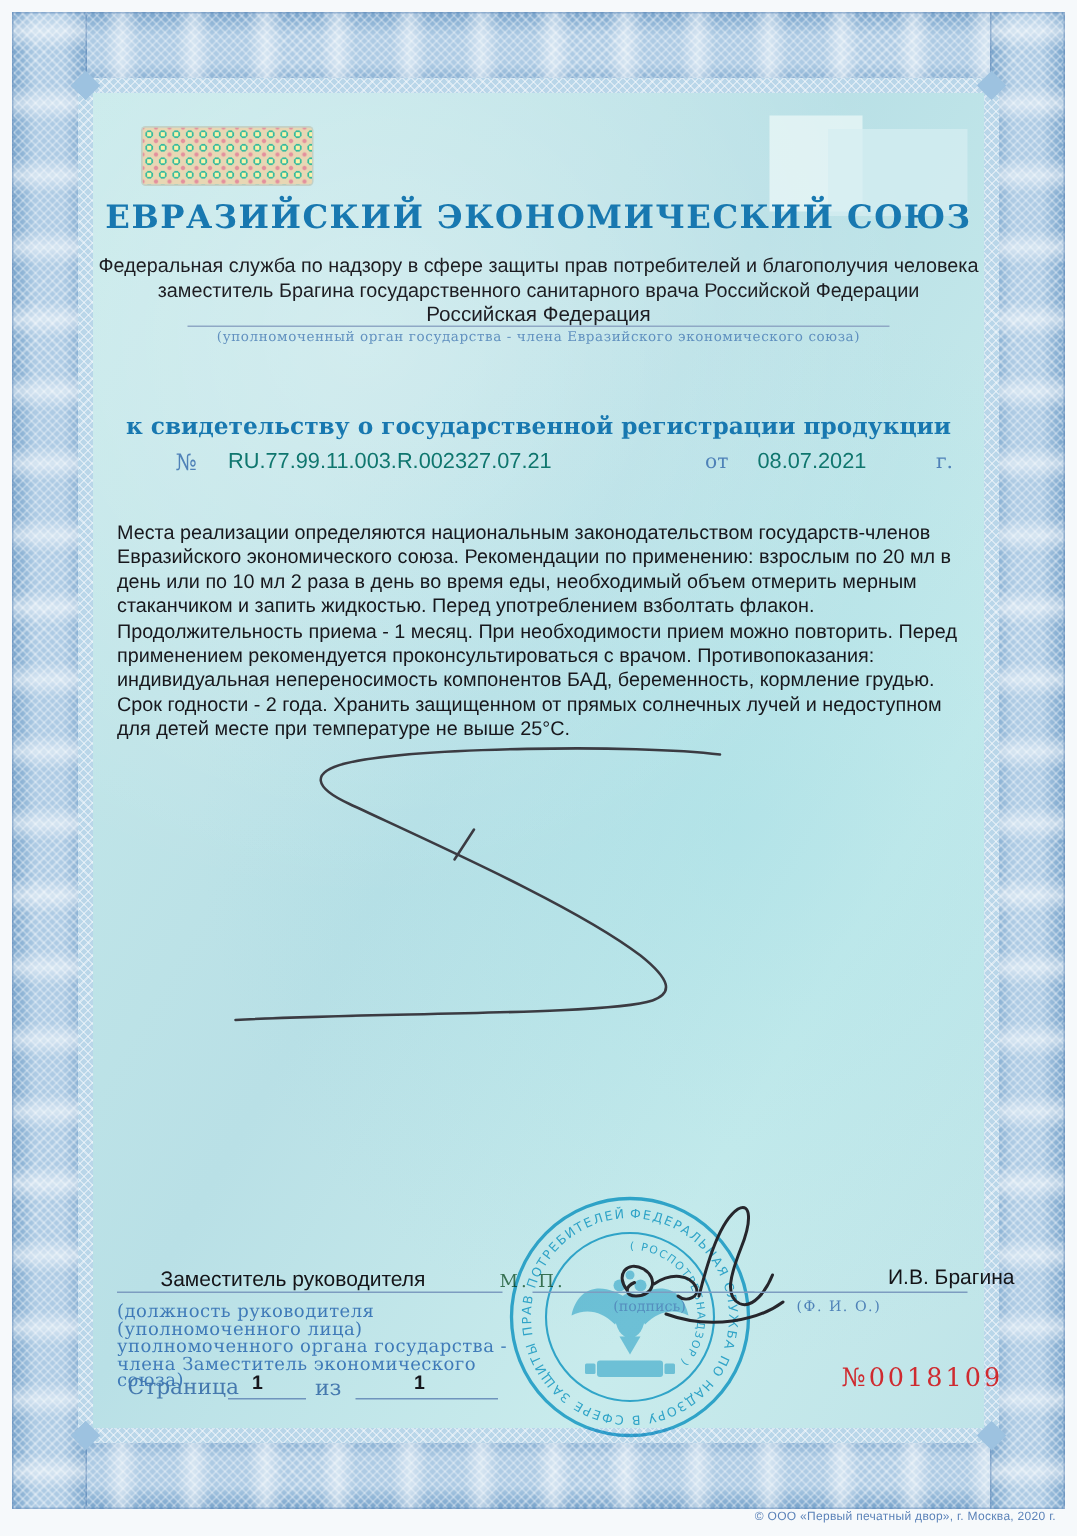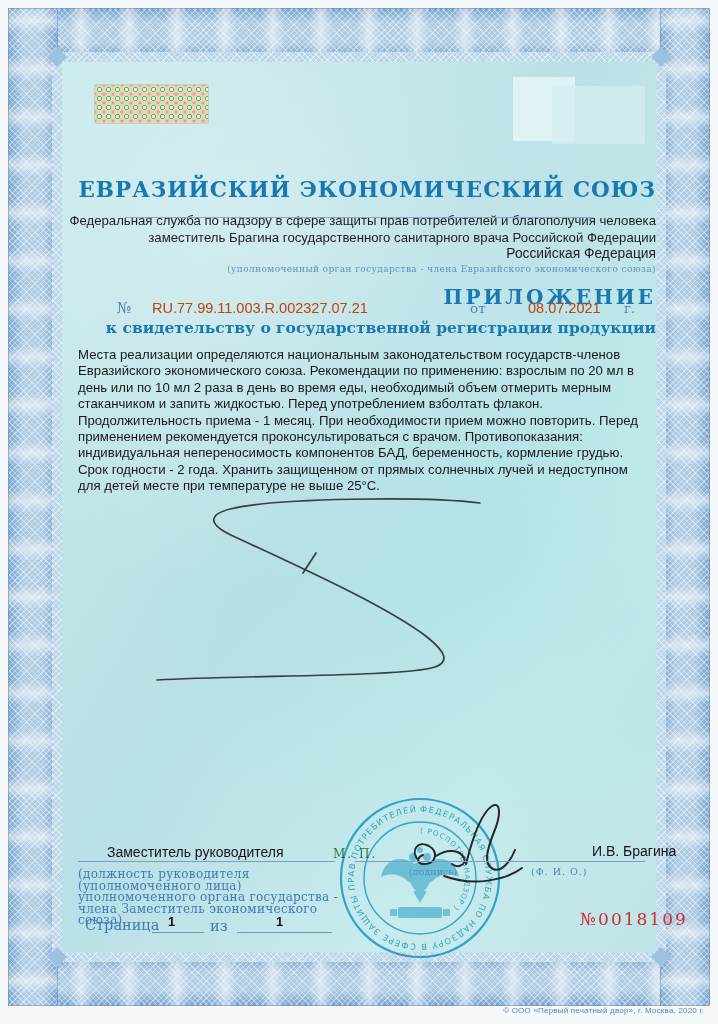--- a/index.html
+++ b/index.html
@@ -40,26 +40,26 @@
     position:absolute;left:62px;right:62px;top:62px;bottom:72px;
     background-color:#c2e7e9;
     background-image:
       radial-gradient(circle at 30% 18%, rgba(255,255,255,.30), rgba(255,255,255,0) 45%),
       radial-gradient(circle at 72% 55%, rgba(150,220,228,.35), rgba(150,220,228,0) 55%),
       linear-gradient(120deg,#c6e9ea,#b9e0e6 45%,#c8ebec 75%,#bfe4e8);
   }
 
   .content{position:absolute;inset:0;}
   .abs{position:absolute;}
-  .ctr{left:62px;right:62px;text-align:right;margin-top:44px;}
+  .ctr{left:62px;right:62px;text-align:center;}
 
   
   .serif-blue{font-family:"DejaVu Serif",serif;color:#1878b0;}
   .cap-blue{font-family:"DejaVu Serif",serif;color:#4f82b8;}
-  .black-sans{color:#c2410c;}
+  .black-sans{color:#0f766e;}
   .title-main{font-size:21.5px;font-weight:bold;letter-spacing:1px;}
   .auth-line{font-size:13.2px;color:#1d1d22;}
   .rule{background:#8fa8c5;height:1px;}
   .doc-title{font-size:20px;font-weight:bold;letter-spacing:3px;}
   .doc-sub{font-size:15.5px;font-weight:bold;}
   .para{font-size:13.2px;line-height:16.4px;color:#17171c;}
   .small-cap{font-size:9px;letter-spacing:.4px;opacity:.85;}
   .holo{
     left:95px;top:85px;width:113px;height:38px;border-radius:2px;
     background-color:#e8d7b4;
@@ -106,27 +106,26 @@
     <div class="abs patch-b"></div>
     <div class="abs holo"></div>
 
     <div class="abs ctr serif-blue title-main" style="top:133px;">ЕВРАЗИЙСКИЙ ЭКОНОМИЧЕСКИЙ СОЮЗ</div>
     <div class="abs ctr auth-line" style="top:169px;">Федеральная служба по надзору в сфере защиты прав потребителей и благополучия человека</div>
     <div class="abs ctr auth-line" style="top:186px;">заместитель Брагина государственного санитарного врача Российской Федерации</div>
     <div class="abs ctr auth-line" style="top:202px;font-size:13.8px;">Российская Федерация</div>
     <div class="abs rule" style="left:125px;top:217px;width:468px;"></div>
     <div class="abs ctr cap-blue small-cap" style="top:220px;">(уполномоченный орган государства - члена Евразийского экономического союза)</div>
 
-    <div class="abs ctr serif-blue doc-title" style="top:241px;">ПРИЛОЖЕНИЕ</div>
     <div class="abs ctr serif-blue doc-sub" style="top:274px;">к свидетельству о государственной регистрации продукции</div>
 
     <div class="abs cap-blue" style="left:117px;top:299px;font-size:15px;">№</div>
     <div class="abs black-sans" style="left:152px;top:300px;font-size:14.5px;">RU.77.99.11.003.R.002327.07.21</div>
     <div class="abs cap-blue" style="left:470px;top:300px;font-size:13.5px;">от</div>
-    <div class="abs black-sans" style="left:528px;top:300px;font-size:14.5px;">08.07.2021</div>
+    <div class="abs black-sans" style="left:505px;top:300px;font-size:14.5px;">08.07.2021</div>
     <div class="abs cap-blue" style="left:624px;top:300px;font-size:13.5px;">г.</div>
 
     <div class="abs para" style="left:78px;top:347px;width:570px;">Места реализации определяются национальным законодательством государств-членов Евразийского экономического союза. Рекомендации по применению: взрослым по 20 мл в день или по 10 мл 2 раза в день во время еды, необходимый объем отмерить мерным стаканчиком и запить жидкостью. Перед употреблением взболтать флакон. Продолжительность приема - 1 месяц. При необходимости прием можно повторить. Перед применением рекомендуется проконсультироваться с врачом. Противопоказания: индивидуальная непереносимость компонентов БАД, беременность, кормление грудью. Срок годности - 2 года. Хранить защищенном от прямых солнечных лучей и недоступном для детей месте при температуре не выше 25°С.</div>
 
     <svg class="abs" style="left:125px;top:465px;" width="545" height="230" viewBox="0 0 545 230">
       <path d="M 355 38 C 300 31, 150 33, 105 44 C 82 50, 84 60, 108 71 C 170 100, 260 140, 302 172 C 322 188, 324 197, 310 202 C 280 212, 120 210, 32 215" fill="none" stroke="#3b3b42" stroke-width="1.7" stroke-linecap="round"></path>
       <path d="M 191 88 L 178 108" fill="none" stroke="#3b3b42" stroke-width="1.7" stroke-linecap="round"></path>
     </svg>
 
     <div class="abs sig-label" style="left:78px;top:844px;">Заместитель  руководителя</div>
@@ -180,18 +179,18 @@
     <div class="abs rule" style="left:498px;top:861px;width:147px;background:#7d9cc0;"></div>
     <div class="abs cap-blue" style="left:531px;top:866px;width:82px;text-align:left;font-size:9.5px;letter-spacing:1px;">(Ф. И. О.)</div>
 
     <div class="abs page-serif" style="left:85px;top:917px;">Страница</div>
     <div class="abs fill-num" style="left:168px;top:914px;">1</div>
     <div class="abs rule" style="left:152px;top:932px;width:52px;background:#6f94bd;"></div>
     <div class="abs page-serif" style="left:210px;top:918px;">из</div>
     <div class="abs fill-num" style="left:276px;top:914px;">1</div>
     <div class="abs rule" style="left:237px;top:932px;width:95px;background:#6f94bd;"></div>
 
-    <div class="abs serial" style="left:561px;top:909px;margin-left:19px;">№0018109</div>
+    <div class="abs serial" style="left:561px;top:909px;">№0018109</div>
 
     <div class="abs credit" style="right:14px;top:1006px;">© ООО «Первый печатный двор»,  г. Москва, 2020 г.</div>
 
   </div>
 </div>
 
 </body></html>

